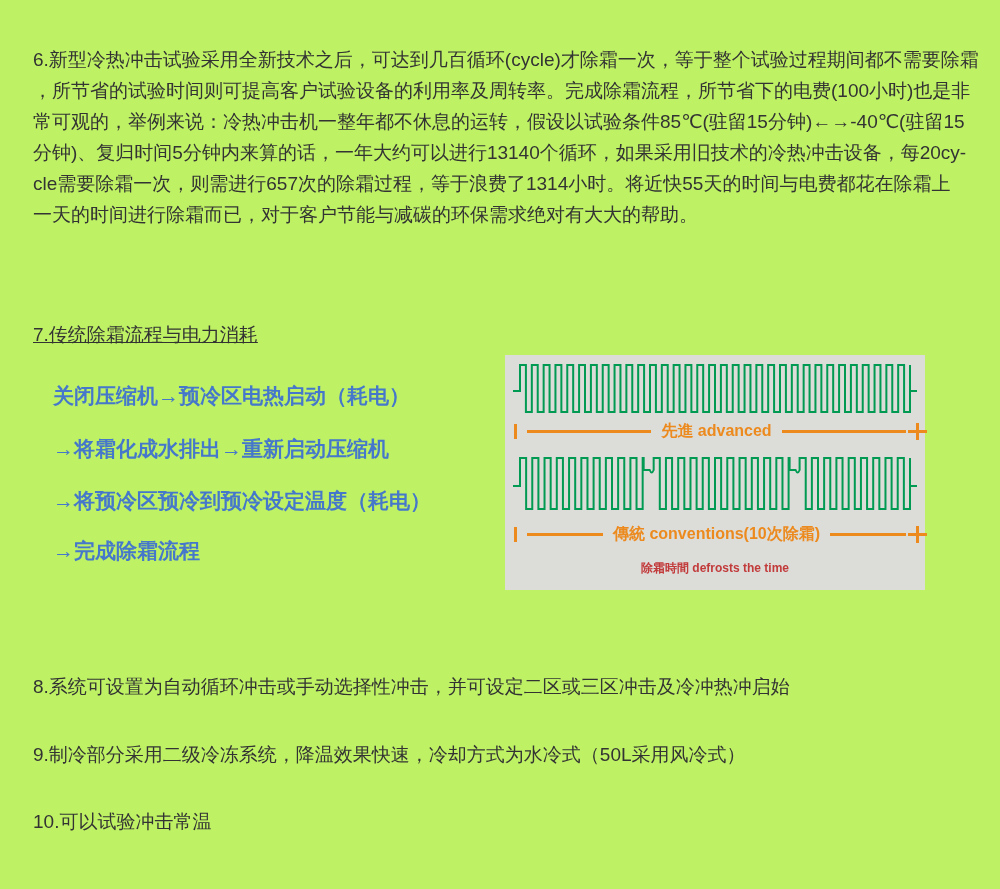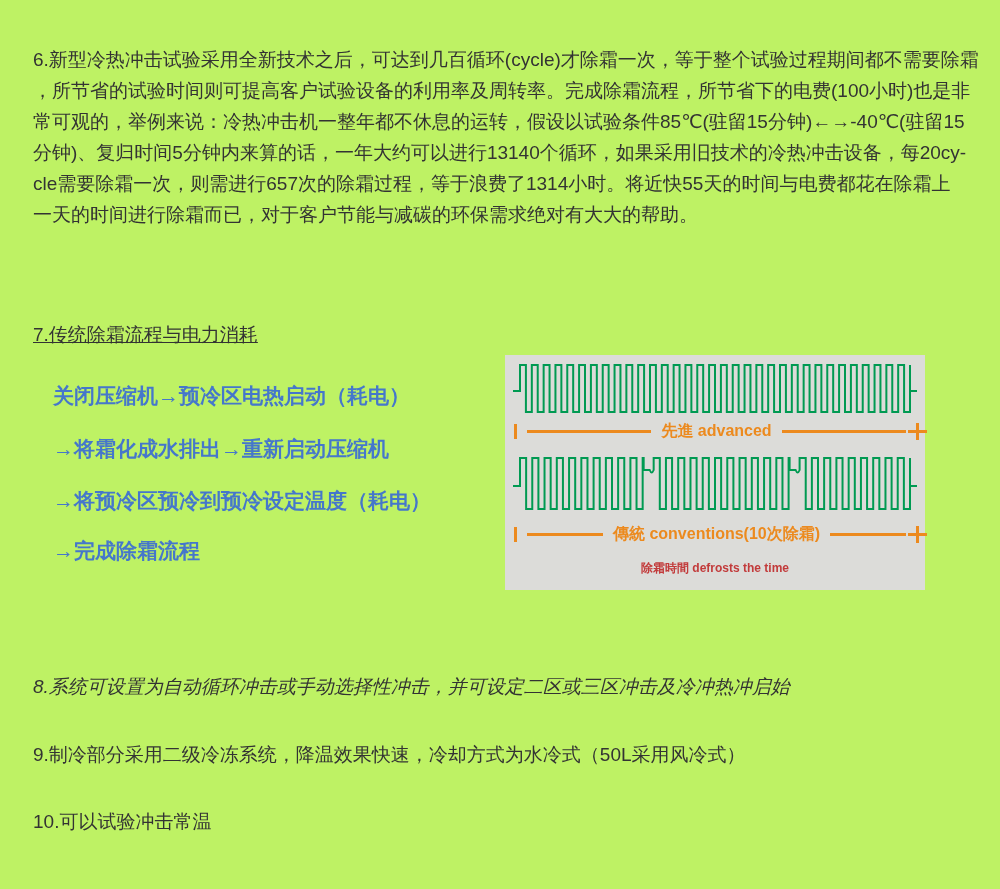--- a/index.html
+++ b/index.html
@@ -7,21 +7,21 @@
     position:relative; width:1000px; height:889px; background:#bef264;
     font-family:"Liberation Sans","DejaVu Sans",sans-serif; color:#333333;
     overflow:hidden;
   }
   .para { position:absolute; left:33px; top:44px; }
   .para .line { font-size:19px; line-height:31px; white-space:nowrap; color:#333333; }
   .heading7 { position:absolute; left:33px; top:319px; font-size:19px; line-height:31px; color:#333333; white-space:nowrap;text-decoration:underline; }
   .blue-step { position:absolute; left:53px; font-size:21px; line-height:30px; font-weight:bold; color:#4577cb; white-space:nowrap; }
   .step1 { top:381px; } .step2 { top:434px; } .step3 { top:486px; } .step4 { top:536px; }
   .bottom-item { position:absolute; left:33px; font-size:19px; line-height:31px; color:#333333; white-space:nowrap; }
-  .item8 { top:671px;font-style:italic; } .item9 { top:739px; } .item10 { top:806px; }
+  .item8 { top:671px; } .item9 { top:739px; } .item10 { top:806px; }
 
   
   .diagram {
     position:absolute; left:505px; top:355px; width:420px; height:235px;
     --dim:#ec8a1e;
   }
   .wave { position:absolute; left:6px; width:408px; height:56px; }
   .wave1 { top:7px; }
   .wave2 { top:100px; height:60px; }
   .dim { position:absolute; left:9px; right:6px; display:flex; align-items:center; gap:10px; }

